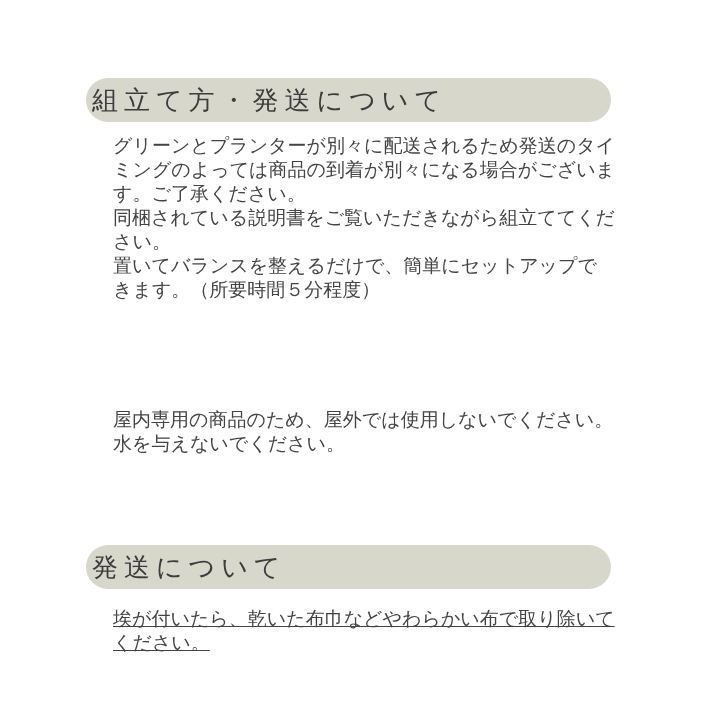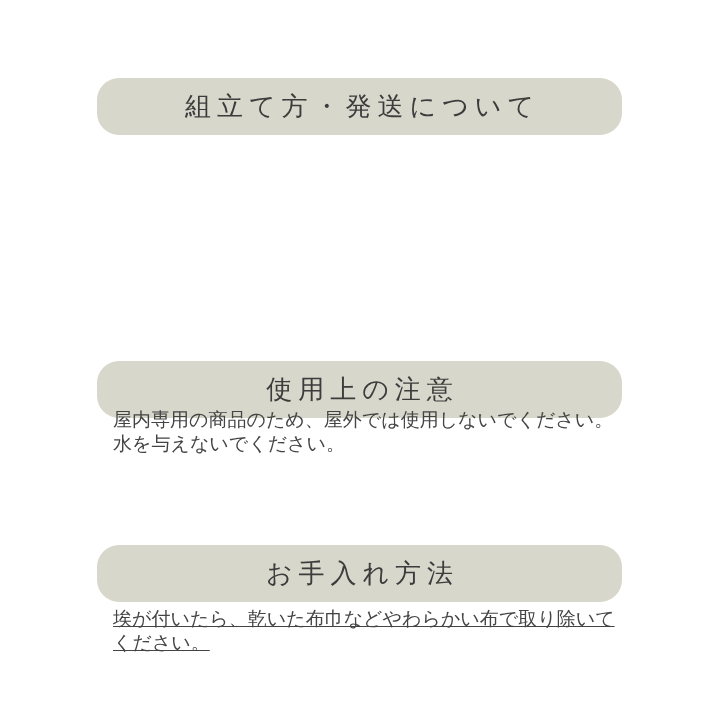--- a/index.html
+++ b/index.html
@@ -5,24 +5,24 @@
   html,body { margin:0; padding:0; }
   .page {
     position:relative;
     width:720px; height:720px;
     background:var(--page-bg, #ffffff);
     font-family:"Liberation Sans", sans-serif;
     overflow:hidden;
   }
   .section-header {
     position:absolute;
-    left:97px; width:525px; height:57px;
+    left:86px; width:525px; height:44px;
     border-radius:22px;
     background:var(--header-bg, #d8d7cb);
-    display:flex; align-items:center; justify-content:center;
+    display:flex; align-items:center; 
   }
   .section-title {
     font-size:26px;
     letter-spacing:6px;
     text-indent:6px;
     color:var(--header-fg, #3c3c3c);
     white-space:nowrap;
   }
   .section-body {
     position:absolute;
@@ -40,25 +40,25 @@
   #body-3 { top:607px;text-decoration:underline; }
 </style>
 </head>
 <body>
 
 <div class="page">
 
   <div class="section-header" id="bar-1">
     <span class="section-title">組立て方・発送について</span>
   </div>
+  <div class="section-body" id="body-1">グリーンとプランターが別々に配送されるため発送のタイミングのよっては商品の到着が別々になる場合がございます。ご了承ください。
+同梱されている説明書をご覧いただきながら組立ててください。
+置いてバランスを整えるだけで、簡単にセットアップできます。（所要時間５分程度）</div>
 
-  <div class="section-header" id="bar-2">
-    <span class="section-title">使用上の注意</span>
-  </div>
   <div class="section-body" id="body-2">屋内専用の商品のため、屋外では使用しないでください。
 水を与えないでください。</div>
 
   <div class="section-header" id="bar-3">
-    <span class="section-title">お手入れ方法</span>
+    <span class="section-title">発送について</span>
   </div>
   <div class="section-body" id="body-3">埃が付いたら、乾いた布巾などやわらかい布で取り除いてください。</div>
 
 </div>
 
 </body></html>

